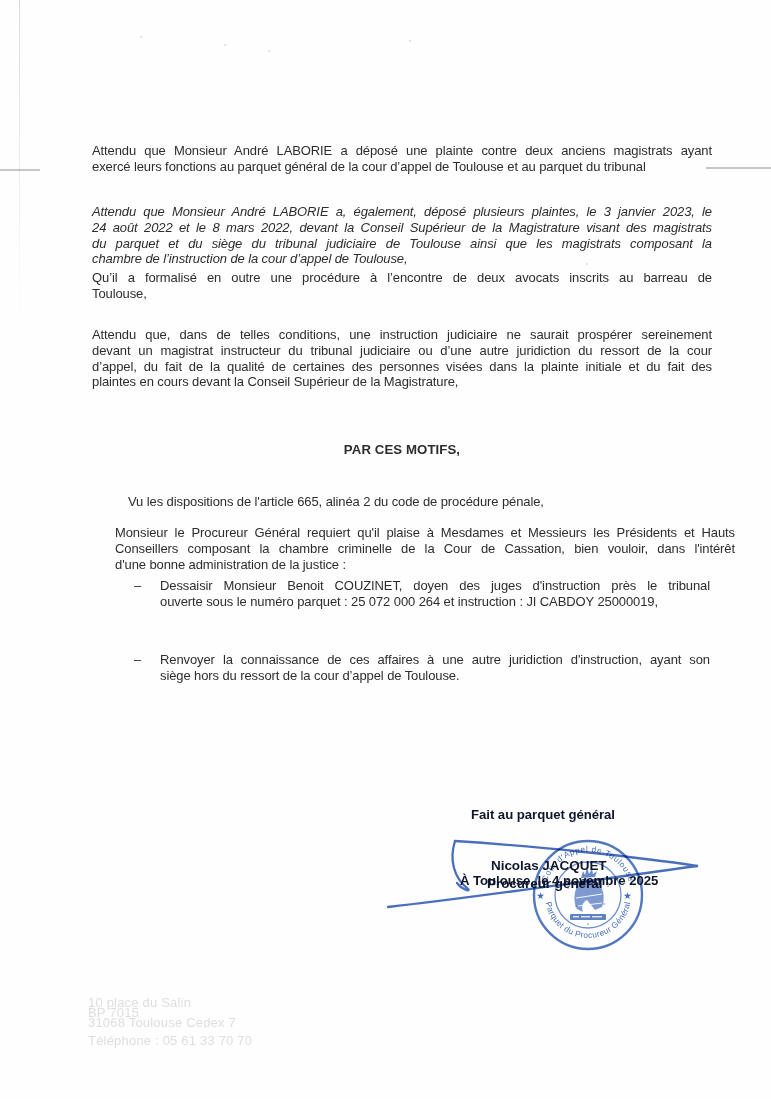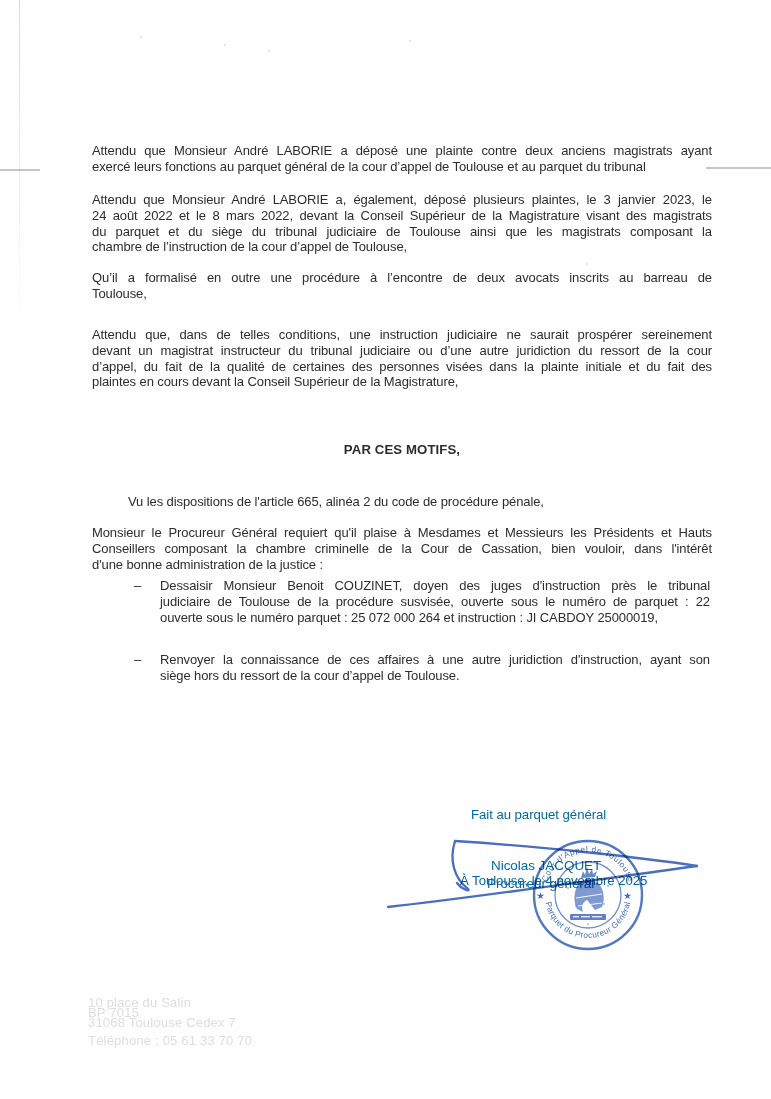--- a/index.html
+++ b/index.html
@@ -5,36 +5,36 @@
   html,body{margin:0;padding:0;background:#ffffff;}
   .page{
     position:relative;width:771px;height:1099px;background:#fefefe;overflow:hidden;
     font-family:"Liberation Sans",sans-serif;color:#2d2d30;
   }
   
   .para{position:absolute;left:92px;width:620px;font-size:13px;line-height:15.8px;letter-spacing:-0.1px;}
   .justified > div{text-align:justify;text-align-last:justify;white-space:normal;}
   .justified > div:last-child{text-align-last:left;}
   .p1{top:143px;}
-  .p2{top:192px;}
+  .p2{top:204px;font-style:italic;}
   .p3{top:270px;}
   .p4{top:327px;}
   .heading{
     position:absolute;left:92px;top:442px;width:620px;text-align:center;
     font-size:13.2px;font-weight:bold;letter-spacing:0.1px;
   }
   .vu{position:absolute;left:92px;top:494px;width:620px;font-size:13px;letter-spacing:-0.1px;margin-left:36px;}
-  .req{top:525px;}
+  .req{top:525px;margin-left:23px;}
   .bullet{position:absolute;left:134px;width:576px;font-size:13px;line-height:15.8px;letter-spacing:-0.1px;}
   .b1{top:578px;}
   .b2{top:652px;}
   .bullet .dash{position:absolute;left:0;top:0;width:26px;}
   .bullet .blines{margin-left:26px;width:550px;}
   
-  .soff{position:absolute;font-size:13.2px;letter-spacing:-0.05px;color:#0369a1;}
+  .soff{position:absolute;font-size:13.2px;letter-spacing:-0.05px;color:#0f172a;font-weight:bold;}
   .fait{left:471px;top:807px;}
   .dateline{left:460px;top:825px;margin-top:48px;}
   .signame{left:491px;top:858px;font-size:13.5px;}
   .sigtitle{left:487px;top:876px;font-size:13.5px;}
   
   .stamp{position:absolute;left:520px;top:828px;mix-blend-mode:multiply;opacity:0.9;}
   .signature{position:absolute;left:368px;top:818px;mix-blend-mode:multiply;}
   
   .footer{position:absolute;left:88px;top:998px;font-size:13px;line-height:10px;color:#dddee0;letter-spacing:0.2px;}
   .footer > div{min-height:10px;}
@@ -89,21 +89,20 @@
   <div class="para justified req">
       <div>Monsieur le Procureur Général requiert qu'il plaise à Mesdames et Messieurs les Présidents et Hauts</div>
       <div>Conseillers composant la chambre criminelle de la Cour de Cassation, bien vouloir, dans l'intérêt</div>
       <div>d'une bonne administration de la justice :</div>
     </div>
 
   <div class="bullet b1">
     <span class="dash">–</span>
     <div class="blines justified">
         <div>Dessaisir Monsieur Benoit COUZINET, doyen des juges d'instruction près le tribunal</div>
-        <div>judiciaire de Toulouse de la procédure susvisée, ouverte sous le numéro de parquet : 22</div>
         <div>ouverte sous le numéro parquet : 25 072 000 264 et instruction : JI CABDOY 25000019,</div>
       </div>
   </div>
   <div class="bullet b2">
     <span class="dash">–</span>
     <div class="blines justified">
         <div>Renvoyer la connaissance de ces affaires à une autre juridiction d'instruction, ayant son</div>
         <div>siège hors du ressort de la cour d’appel de Toulouse.</div>
       </div>
   </div>

